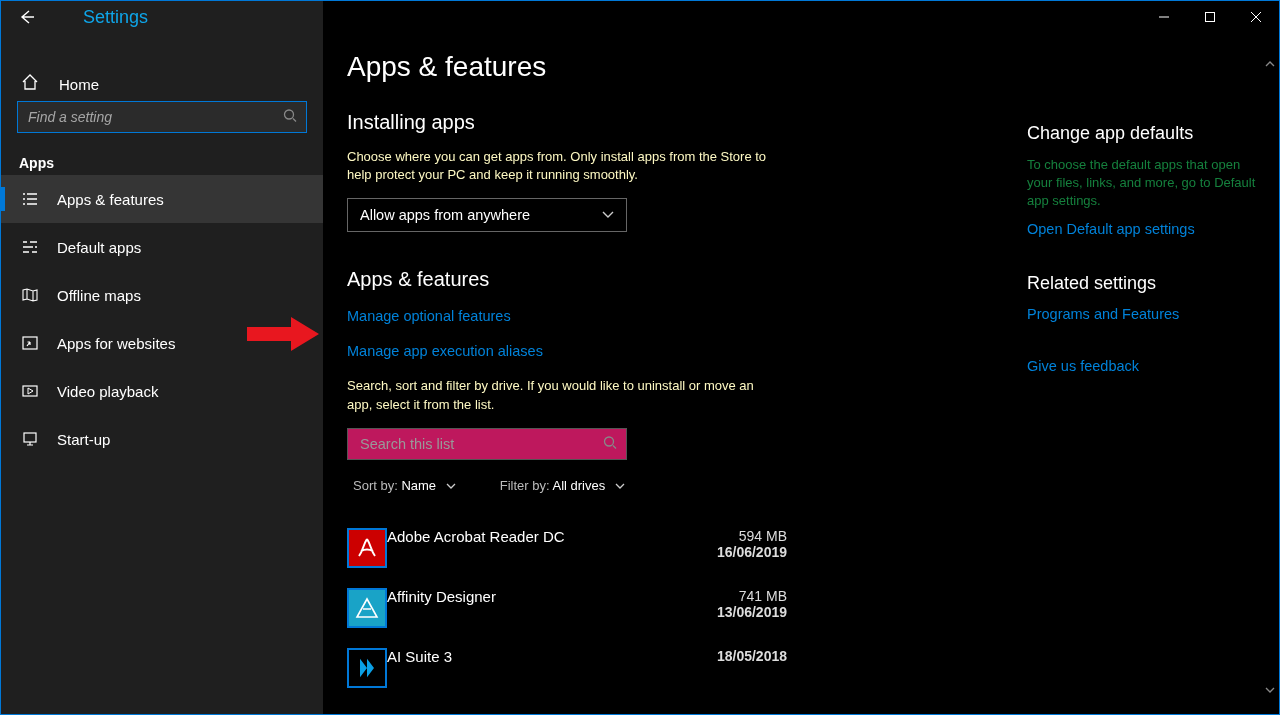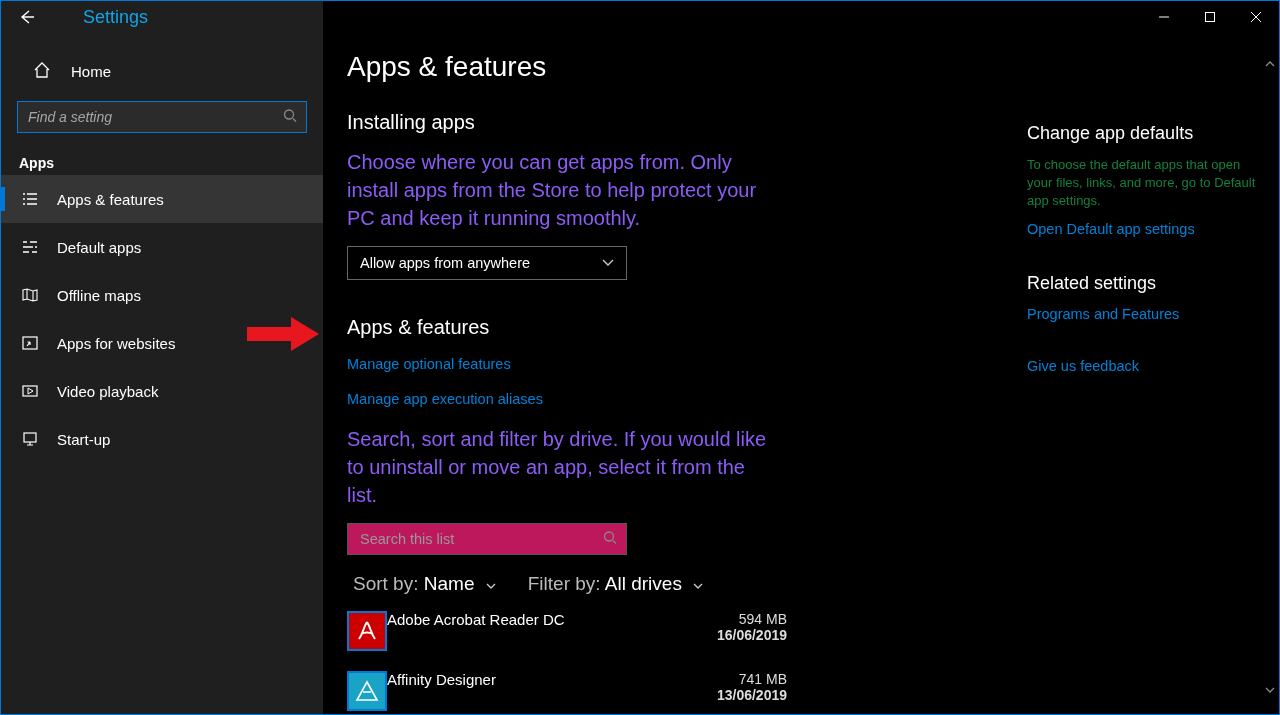--- a/index.html
+++ b/index.html
@@ -49,23 +49,23 @@
   
   .sidebar {
     position: absolute;
     top: 0; left: 0;
     width: 322px;
     height: 100%;
     background: #1f1f1f;
     padding-top: 48px;
   }
   .home-row {
-    display: flex; align-items: center;
+    display: flex; align-items: flex-end;
     height: 44px;
-    padding-left: 32px;
+    padding-left: 20px;
     font-size: 15px;
     cursor: pointer;
   }
   .home-row .icon {
     width: 20px; height: 20px;
     margin-right: 18px;
   }
   .search-wrap {
     margin: 8px 16px 12px 16px;
   }
@@ -135,21 +135,21 @@
   .main-col {
     width: 620px;
   }
   .side-col {
     width: 240px;
     padding-top: 12px;
   }
   .h2 { font-size: 20px; font-weight: 400; margin-bottom: 14px; }
   .h3 { font-size: 20px; font-weight: 400; margin: 36px 0 16px 0; }
   .para {
-    font-size: 20px; color: #8b5cf6;
+    font-size: 13px; color: #fef9c3;
     line-height: 1.4;
     margin-bottom: 14px;
     max-width: 430px;
   }
   .dropdown {
     display: flex; align-items: center; justify-content: space-between;
     width: 280px; height: 34px;
     border: 1px solid #666;
     padding: 0 12px;
     font-size: 14.5px;
@@ -173,23 +173,23 @@
     color: #fff; font-size: 14.5px;
     padding: 0 30px 0 12px;
   }
   .search2::placeholder { color: #999; }
   .search2-wrap .sicon2 {
     position: absolute; right: 10px; top: 50%;
     transform: translateY(-50%);
     font-size: 13px; color: #888;
   }
   .sortfilter {
-    display: flex; gap: 32px;
-    font-size: 19px; color: #ccc;
-    margin-bottom: 10px;
+    display: flex; gap: 44px;
+    font-size: 13px; color: #ccc;
+    margin-bottom: 29px;
     padding-left: 6px;
   }
   .sortfilter .lbl { color: #bbb; }
   .sortfilter .val { color: #fff; }
   .sortfilter span { cursor: pointer; }
   .app-row {
     display: flex; align-items: flex-start;
     padding: 6px 0 14px 0;
     gap: 0;
     width: 440px;

